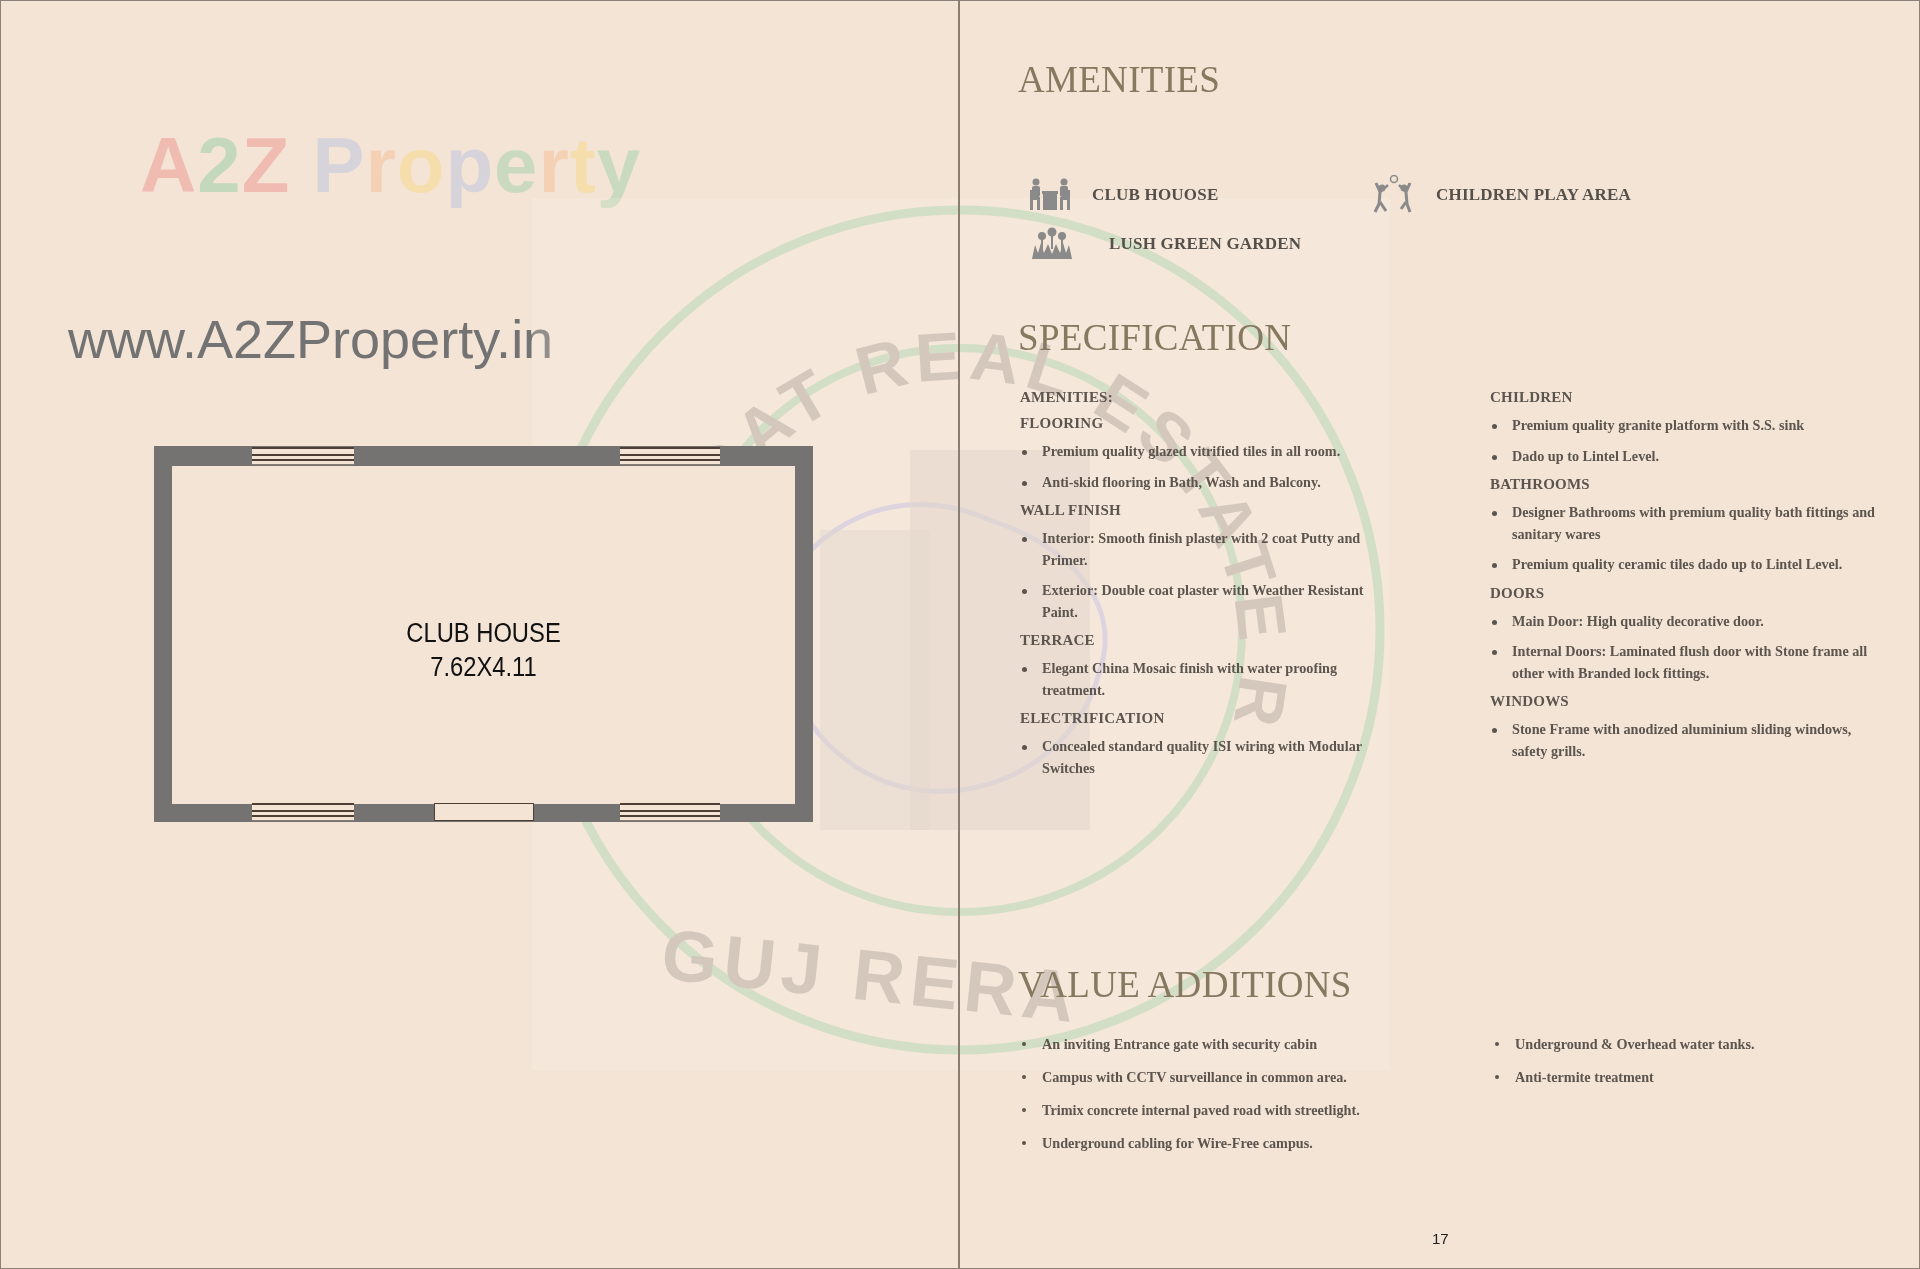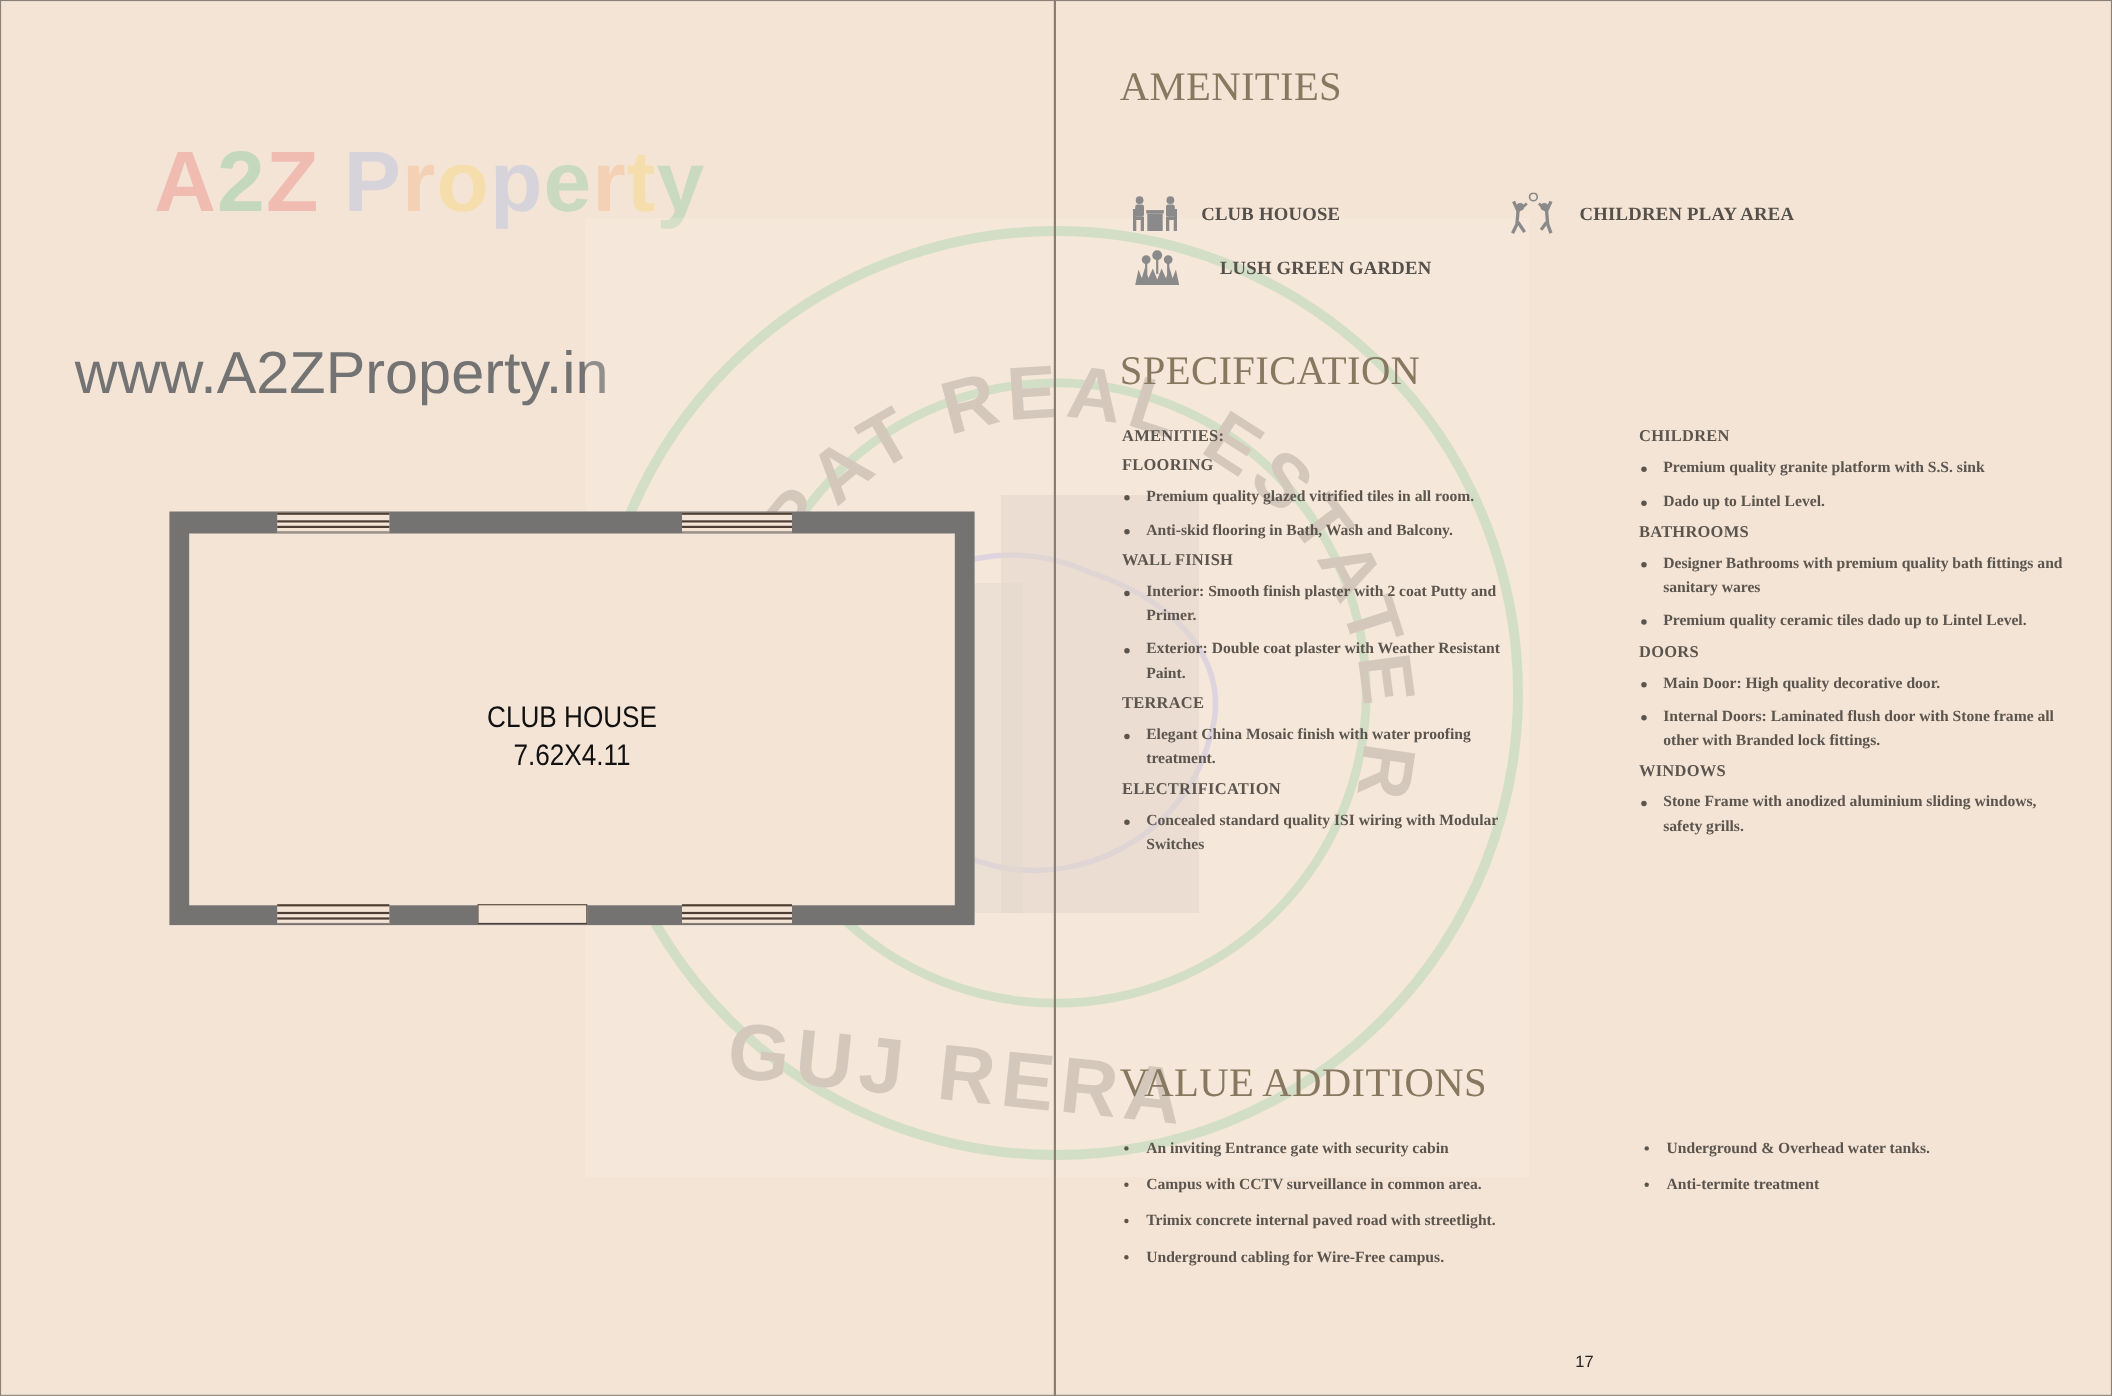--- a/index.html
+++ b/index.html
@@ -32,21 +32,21 @@
   .wm-panel {
     position: absolute; left: 532px; top: 198px; width: 858px; height: 872px;
     background: rgba(255,240,230,0.22);
   }
   .rera-seal {
     position: absolute; left: 520px; top: 190px; width: 880px; height: 880px;
     pointer-events: none;
   }
   
   .plan {
-    position: absolute; left: 154px; top: 465px; width: 732px; height: 376px;
+    position: absolute; left: 154px; top: 446px; width: 659px; height: 376px;
     background: #747372;
   }
   .plan-inner {
     position: absolute; left: 18px; top: 20px; right: 18px; bottom: 18px;
     background: #f3e4d6;
   }
   .win {
     position: absolute; height: 18px; background: #f3e4d6;
     border-top: 2px solid #4e3f34; border-bottom: 1px solid #8a7d72;
     box-sizing: border-box;

